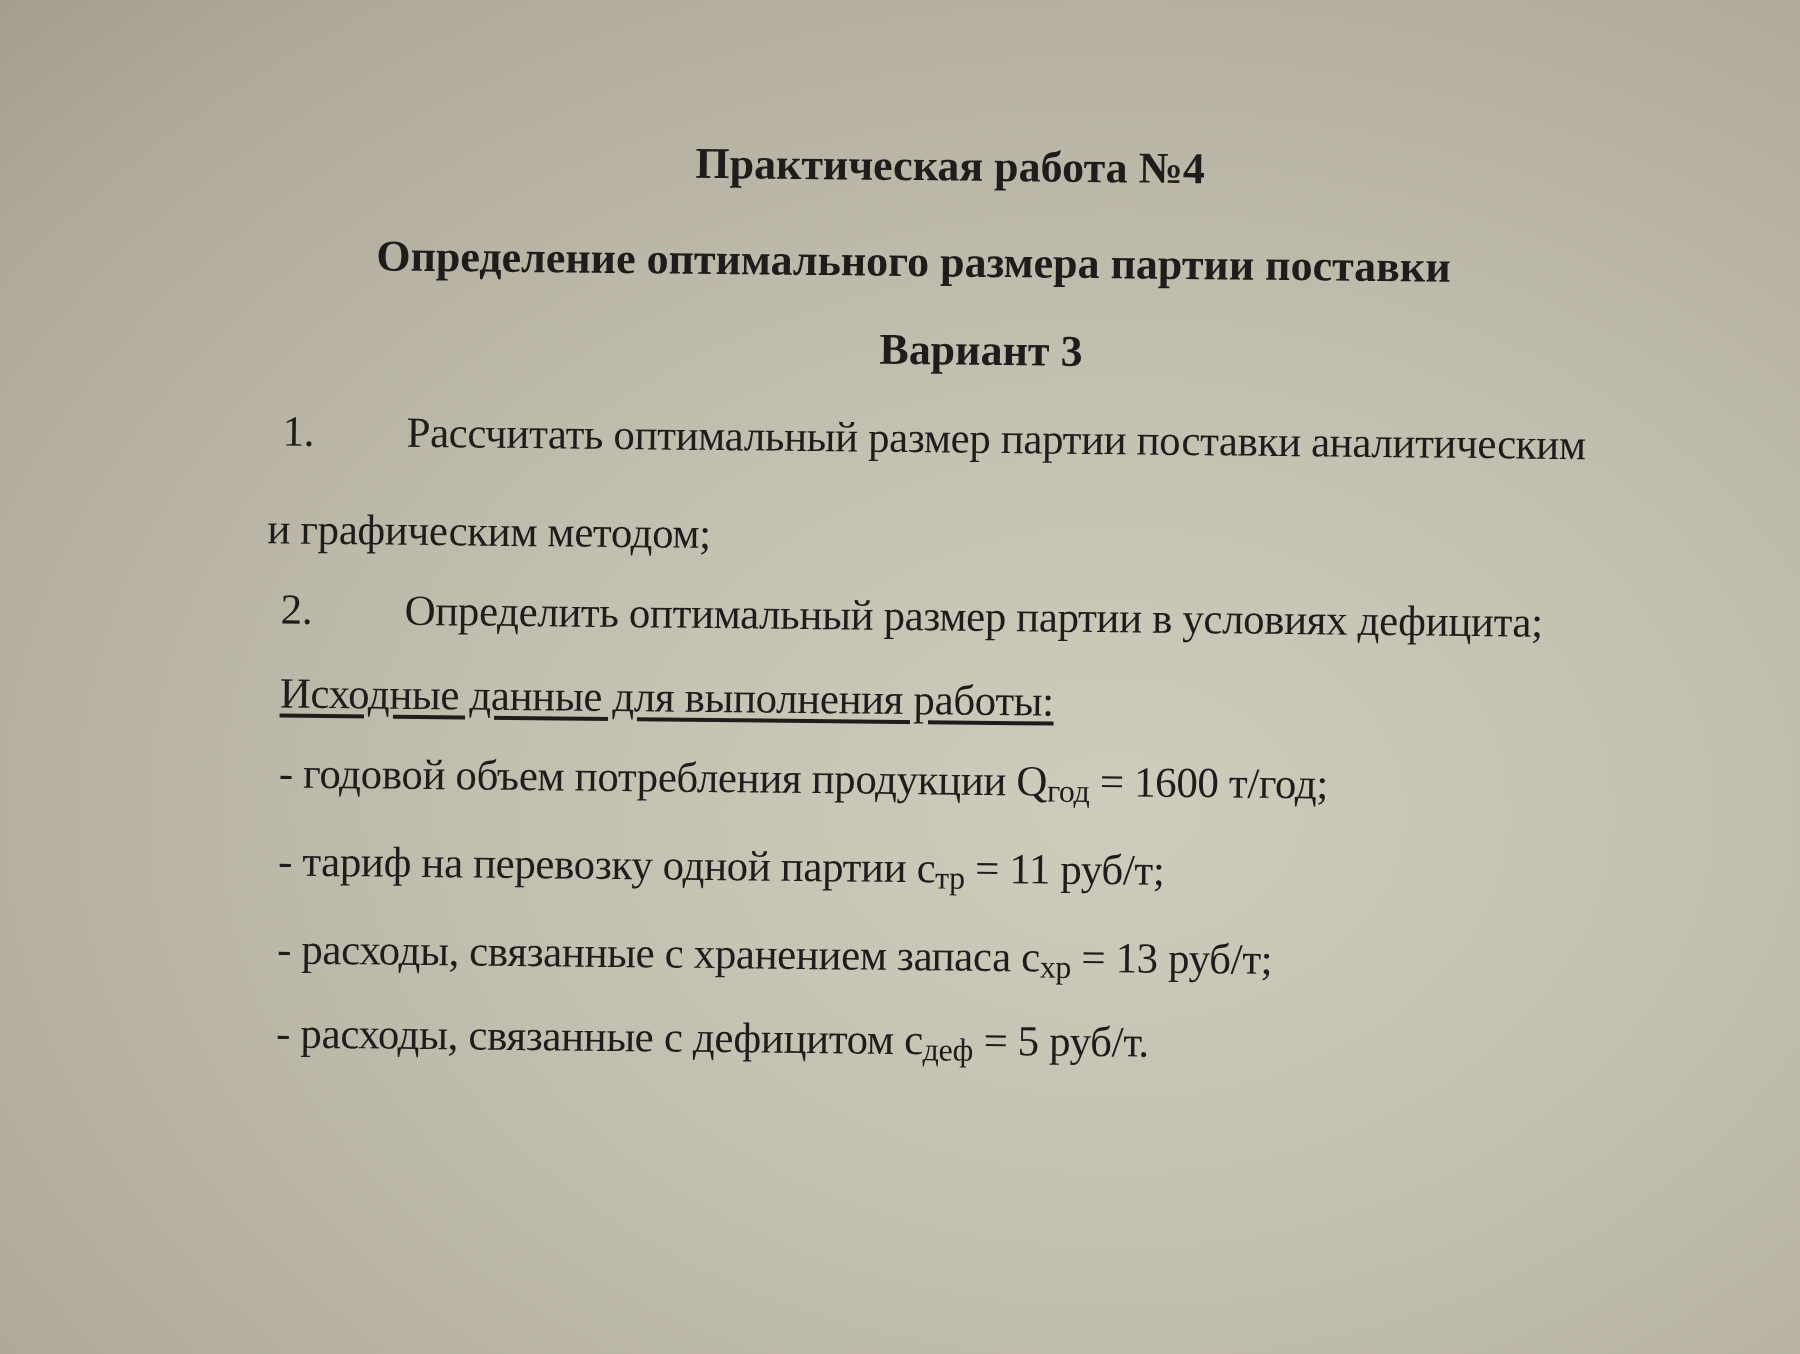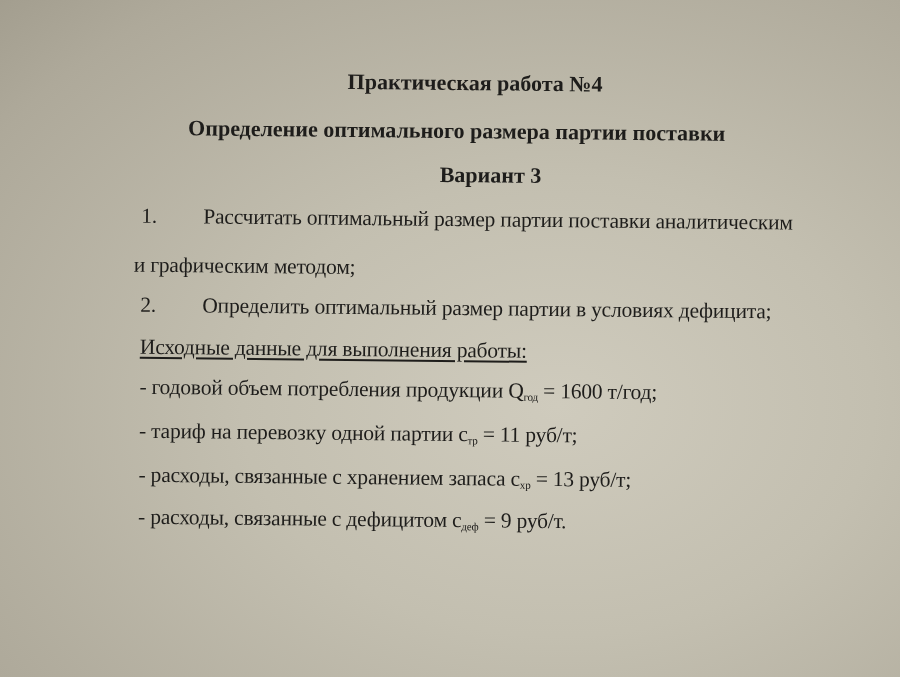--- a/index.html
+++ b/index.html
@@ -9,21 +9,21 @@
     font-family: "Liberation Serif", "DejaVu Serif", serif;
     color: #1e1d1b;
     position: relative;
   }
   .page { position: absolute; inset: 0; transform: rotate(0.6deg); transform-origin: 50% 50%; }
   .line { position: absolute; white-space: nowrap; }
   .title { font-weight: bold; font-size: 22px; }
   .body { font-size: 21.5px; letter-spacing: -0.2px; }
   .num { display: inline-block; width: 62px; }
   .u { text-decoration: underline; text-underline-offset: 3px; }
-  sub { font-size: 11px; vertical-align: -3px; }
+  sub { font-size: 16px; vertical-align: -3px; }
 </style>
 </head>
 <body>
 
 <div class="page">
   <div class="line title" style="left:345px; top:70px;">Практическая работа №4</div>
   <div class="line title" style="left:186px; top:118px;">Определение оптимального размера партии поставки</div>
   <div class="line title" style="left:438px; top:162px;">Вариант 3</div>
 
   <div class="line body" style="left:140px; top:207px;">
@@ -40,15 +40,15 @@
   <div class="line body" style="left:140px; top:378px;">
     <span>- годовой объем потребления продукции </span><span>Q</span><sub>год</sub><span> = 1600 т/год;</span>
   </div>
   <div class="line body" style="left:140px; top:422px;">
     <span>- тариф на перевозку одной партии </span><span>с</span><sub>тр</sub><span> = 11 руб/т;</span>
   </div>
   <div class="line body" style="left:140px; top:466px;">
     <span>- расходы, связанные с хранением запаса </span><span>с</span><sub>хр</sub><span> = 13 руб/т;</span>
   </div>
   <div class="line body" style="left:140px; top:508px;">
-    <span>- расходы, связанные с дефицитом </span><span>с</span><sub>деф</sub><span> = 9 руб/т.</span>
+    <span>- расходы, связанные с дефицитом </span><span>с</span><sub>деф</sub><span> = 5 руб/т.</span>
   </div>
 </div>
 
 </body></html>

